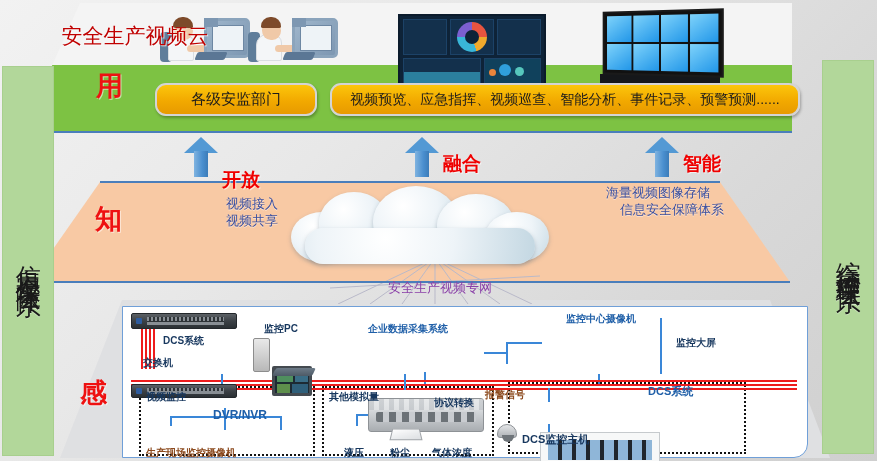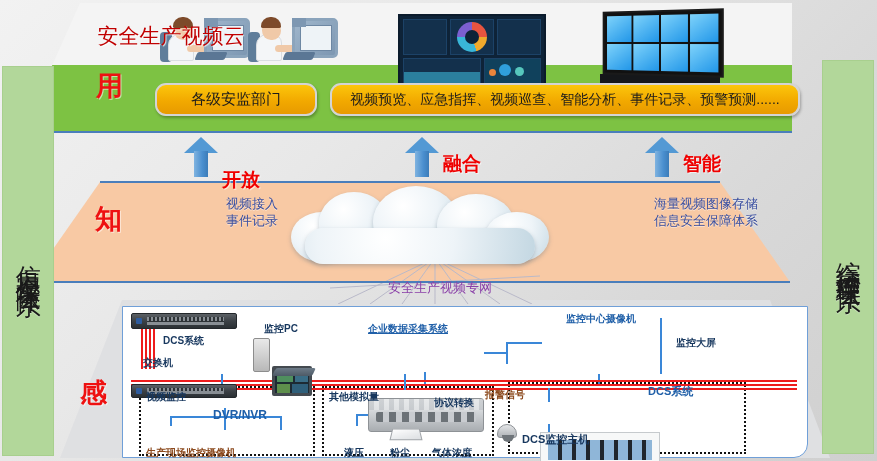--- a/index.html
+++ b/index.html
@@ -228,29 +228,28 @@
     position: absolute; border-radius: 50%;
     background: radial-gradient(circle at 35% 28%, #ffffff 0%, #eef4f8 45%, #c3d7e2 100%);
     box-shadow: 0 2px 4px rgba(90,110,125,.35);
   }
   #cloud-text {
     position: absolute; left: 0; top: 22px; width: 270px;
     text-align: center; color: #c00000; font-size: 21px;
     font-family: "DejaVu Serif", "Liberation Serif", serif;
     text-shadow: 1px 1px 1px rgba(255,255,255,.8);
     z-index: 22;
-    margin-left: 36px;
   }
 
   .cloudside {
     position: absolute; color: #3a4fa0; font-size: 13px; line-height: 1.32;
     z-index: 19; text-shadow: 0 1px 0 rgba(255,255,255,.5);
   }
   #cloud-left  { left: 148px; top: 195px; text-align: right; width: 130px; }
-  #cloud-right { left: 558px; top: 195px; text-align: right;  width: 200px; }
+  #cloud-right { left: 558px; top: 184px; text-align: center;  width: 200px; }
 
   
   #rays { position: absolute; left: 330px; top: 258px; width: 210px; height: 46px; z-index: 8; }
   #netlabel {
     position: absolute; left: 355px; top: 279px; width: 170px;
     text-align: center; color: #8a3fa8; font-size: 13px; z-index: 12;
     font-family: "DejaVu Serif","Liberation Serif",serif;
   }
 
   
@@ -461,21 +460,21 @@
     <div class="lobe" style="left:34px; top:6px;  width:70px;  height:62px;"></div>
     <div class="lobe" style="left:88px; top:0px;  width:86px;  height:72px;"></div>
     <div class="lobe" style="left:152px;top:8px;  width:78px;  height:64px;"></div>
     <div class="lobe" style="left:200px;top:26px; width:64px;  height:50px;"></div>
     <div class="lobe" style="left:20px; top:42px; width:230px; height:36px; border-radius:20px;"></div>
   </div>
   <div id="cloud-text">安全生产视频云</div>
 
   <div class="cloudside" id="cloud-left">
     <div>视频接入</div>
-    <div>事件记录</div>
+    <div>视频共享</div>
   </div>
   <div class="cloudside" id="cloud-right">
     <div>海量视频图像存储</div>
     <div style="padding-left:28px">信息安全保障体系</div>
   </div>
 
   <svg id="rays" viewBox="0 0 210 46">
     <g stroke="#b9b9c9" stroke-width="1" fill="none">
       <line x1="105" y1="0" x2="8" y2="46"></line>
       <line x1="105" y1="0" x2="40" y2="46"></line>
@@ -515,21 +514,21 @@
     <div class="tile" style="left:2px;top:15px;width:13px;height:9px;background:#5e8f4c;"></div>
     <div class="tile" style="left:17px;top:15px;width:16px;height:9px;background:#2f5f7a;"></div>
   </div>
   <div class="dev pc-kb" style="left:274px; top:368px; width:40px; height:8px;"></div>
   <div class="dev-label" style="left:264px; top:322px;">监控PC</div>
 
   <div class="dev server-box" style="left:368px; top:338px; width:116px; height:34px;">
     <div class="top"></div>
       <div class="slots"></div>
   </div>
-  <div class="dev-label blue" style="left:368px; top:322px;text-decoration:underline;">企业数据采集系统</div>
+  <div class="dev-label blue" style="left:368px; top:322px;">企业数据采集系统</div>
 
   <div class="dev dome-cam" style="left:497px; top:330px;"></div>
   <div class="dev-label blue" style="left:566px; top:312px;">监控中心摄像机</div>
 
   <div class="dev ctrl-room" style="left:540px; top:324px; width:120px; height:50px;">
     <div class="wall"></div>
   </div>
   <div class="dev-label" style="left:676px; top:336px;">监控大屏</div>
 
   <div class="line-blue" style="left:290px; top:366px; width:2px; height:16px;"></div>

